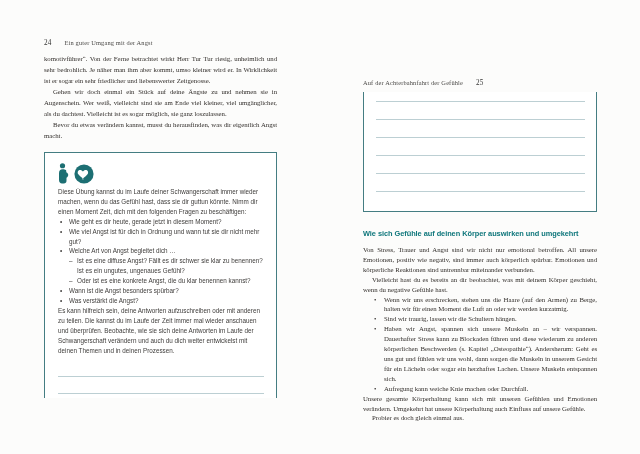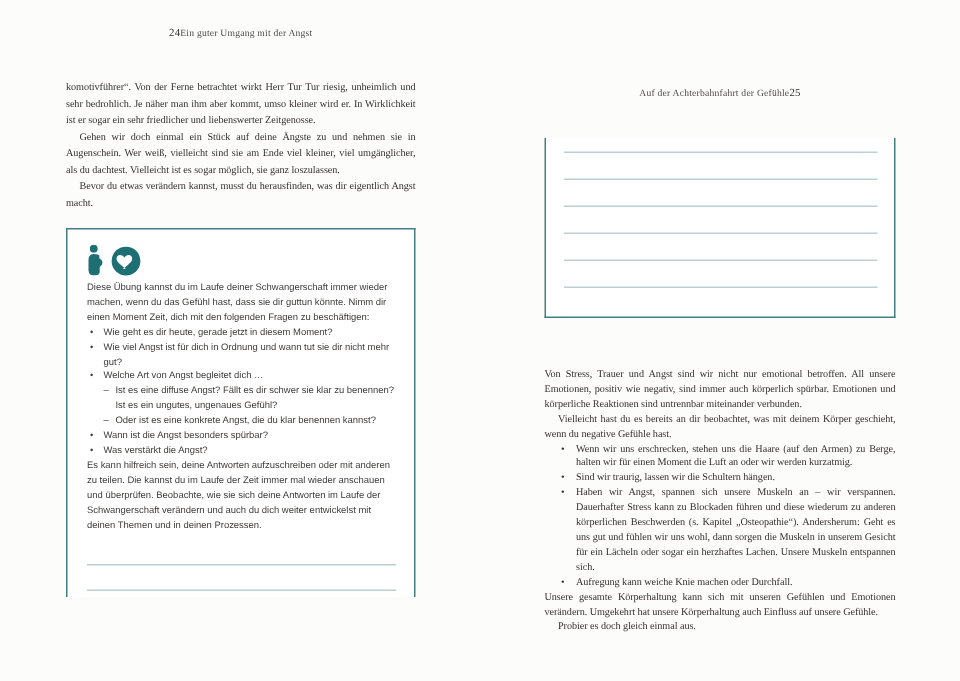--- a/index.html
+++ b/index.html
@@ -2,22 +2,22 @@
 <html lang="de"><head>
 <meta charset="utf-8">
 <style>
   html,body{margin:0;padding:0;}
   body{width:640px;height:454px;background:#fcfcfb;overflow:hidden;position:relative;
        font-family:"Liberation Serif", serif;color:#34302d;}
   .page{position:absolute;top:0;height:454px;}
   .page-left{left:44px;width:233px;}
   .page-right{left:363px;width:234px;margin-top:40px;}
 
-  .running-head{position:absolute;top:18px;left:0;right:0;display:flex;justify-content:center;
-    align-items:baseline;font-size:6.4px;color:#4c4a48;letter-spacing:.15px;}
+  .running-head{position:absolute;top:39px;left:0;right:0;display:flex;justify-content:flex-start;
+    align-items:baseline;font-size:6.4px;color:#4c4a48;letter-spacing:.15px;gap:13px;}
   .pagenum{font-size:7.2px;color:#333;}
 
   
   .left-body{position:absolute;top:53px;left:0;width:233px;font-size:6.8px;line-height:11px;
     text-align:justify;letter-spacing:-0.04px;}
   .left-body p{margin:0;}
   p.indent{text-indent:9px;}
 
   
   .exercise-box{position:absolute;top:152px;left:0;width:233px;height:246px;box-sizing:border-box;
@@ -130,20 +130,21 @@
 
   <div class="cont-box">
     <div class="wl" style="top:9px"></div>
     <div class="wl" style="top:27px"></div>
     <div class="wl" style="top:45px"></div>
     <div class="wl" style="top:63px"></div>
     <div class="wl" style="top:81px"></div>
     <div class="wl" style="top:99px"></div>
   </div>
 
+  <h2 class="section-heading">Wie sich Gefühle auf deinen Körper auswirken und umgekehrt</h2>
 
   <div class="right-body">
     <p>Von Stress, Trauer und Angst sind wir nicht nur emotional betroffen. All unsere Emotionen, positiv wie negativ, sind immer auch körperlich spürbar. Emotionen und körperliche Reaktionen sind untrennbar miteinander verbunden.</p>
     <p class="indent">Vielleicht hast du es bereits an dir beobachtet, was mit deinem Körper geschieht, wenn du negative Gefühle hast.</p>
 
     <div class="rb-item">
       <span class="marker">•</span>
       <span>Wenn wir uns erschrecken, stehen uns die Haare (auf den Armen) zu Berge, halten wir für einen Moment die Luft an oder wir werden kurzatmig.</span>
     </div>
     <div class="rb-item">

